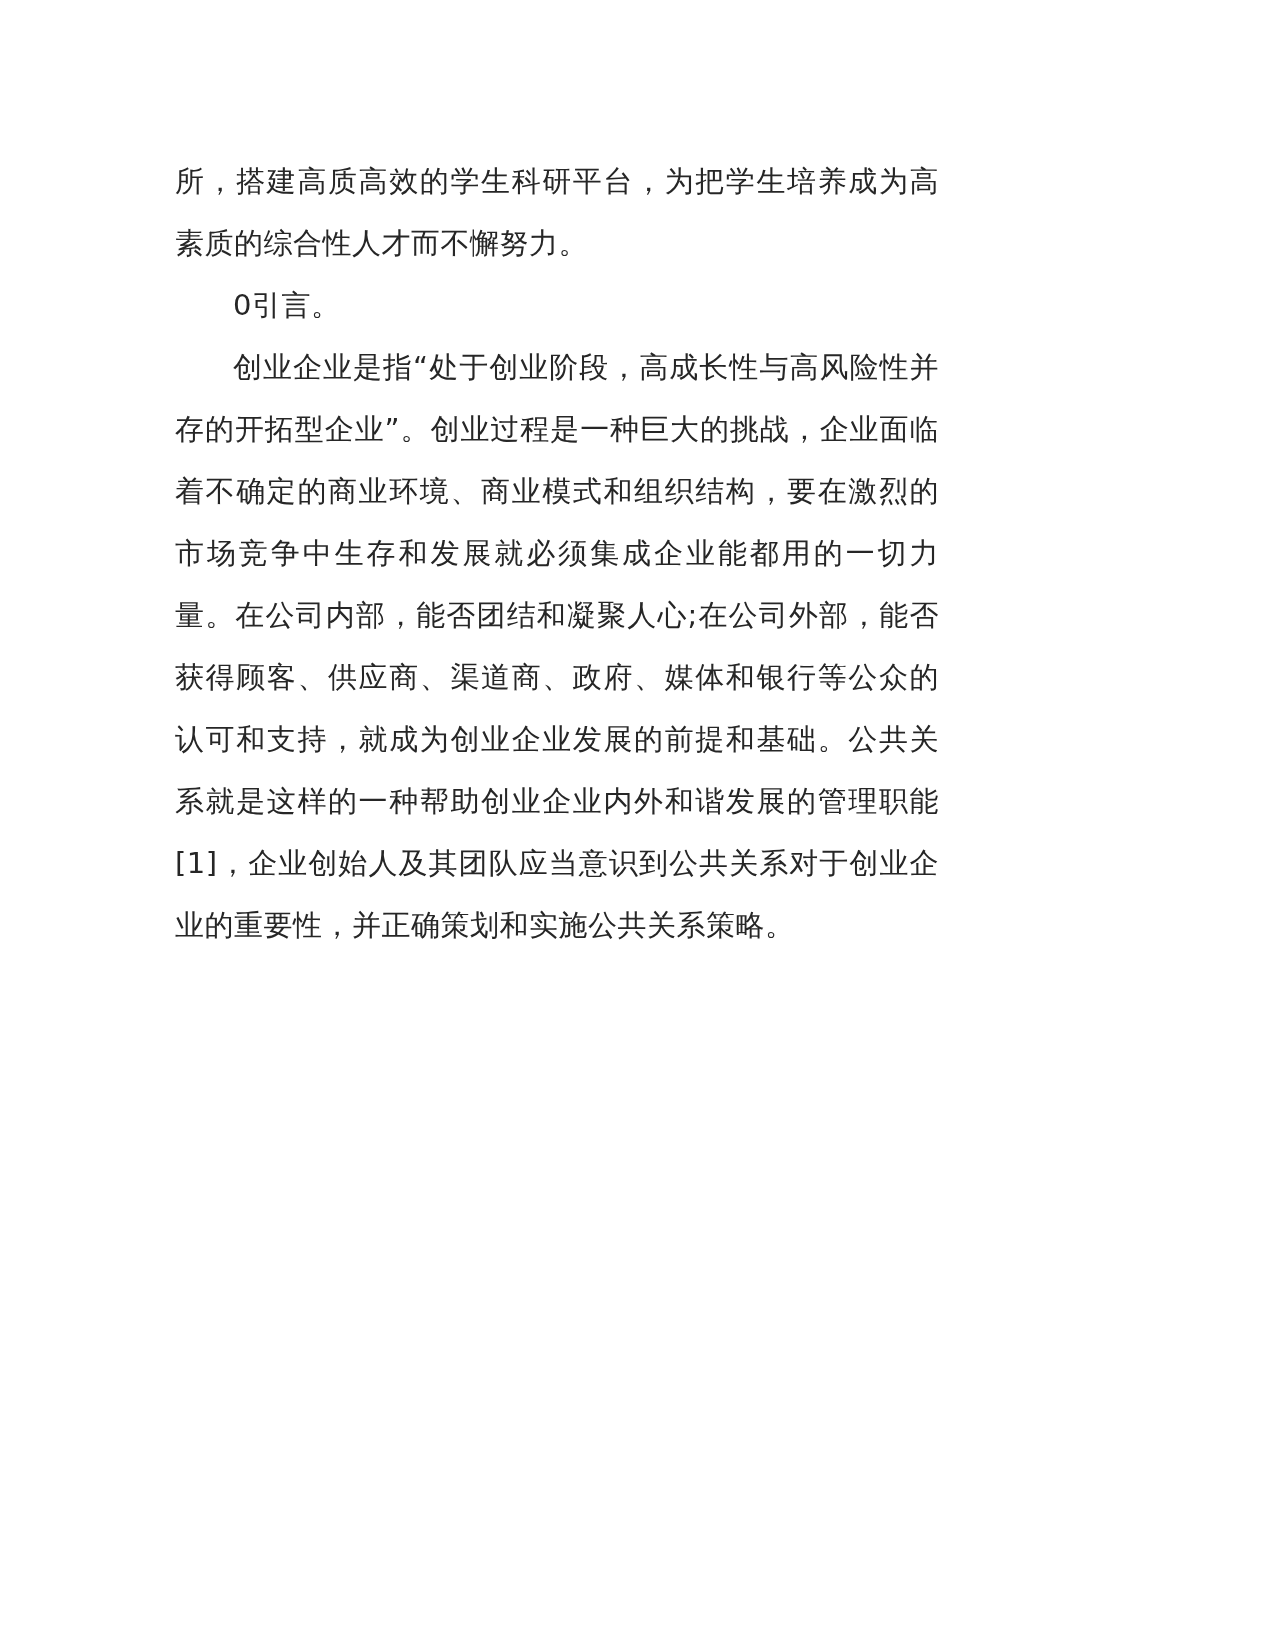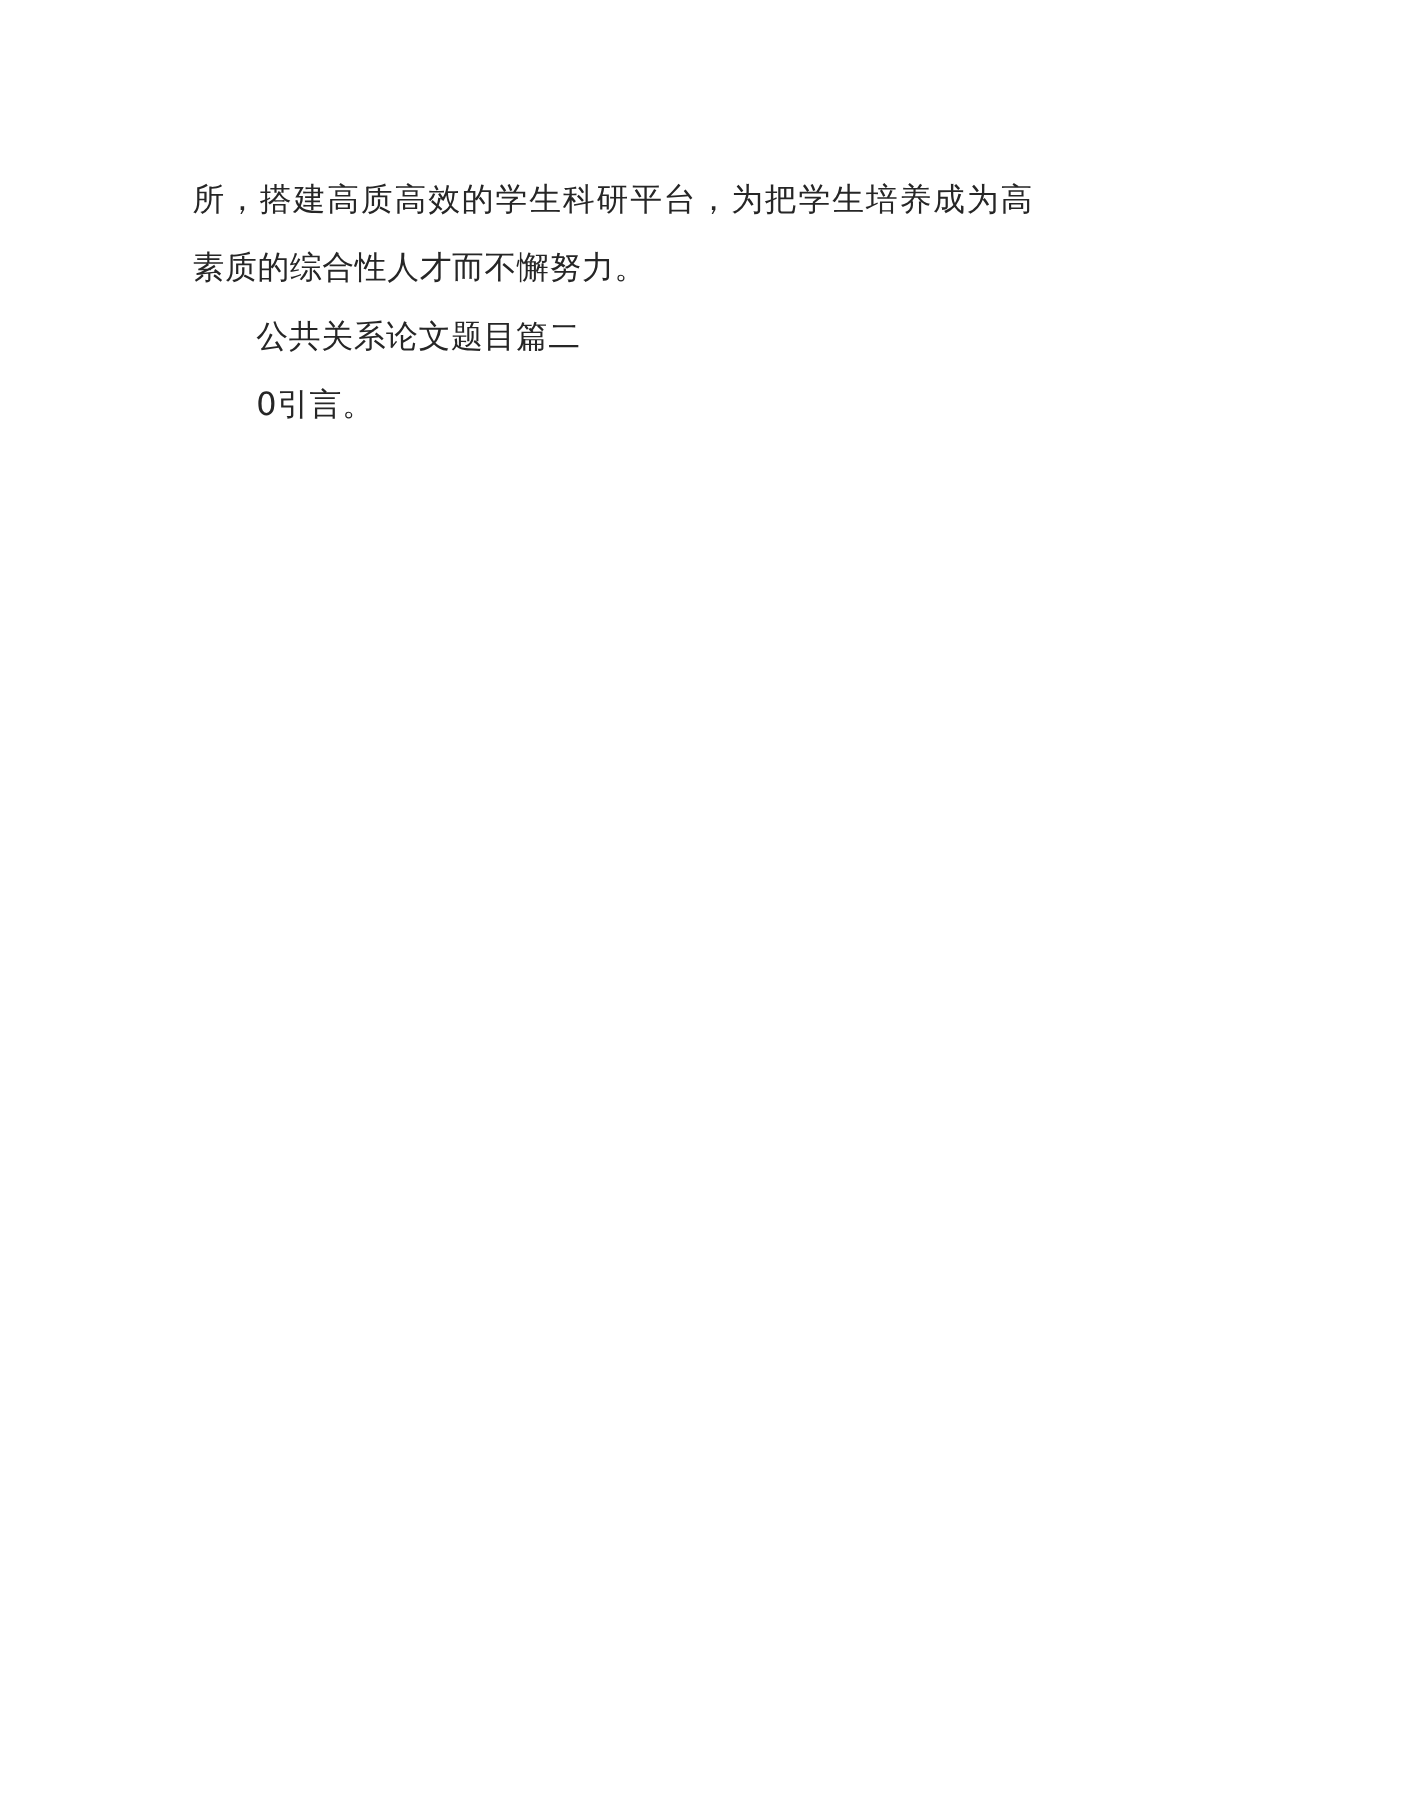--- a/index.html
+++ b/index.html
@@ -42,16 +42,16 @@
     margin: 0;
     text-indent: 58px;
   }
 </style>
 </head>
 <body>
 
 <div class="page">
   <div class="doc-body">
     <p class="para">所，搭建高质高效的学生科研平台，为把学生培养成为高素质的综合性人才而不懈努力。</p>
-    <p class="para heading-line">公共关系论文题目篇二</p>
     <p class="para heading-line">0引言。</p>
+    <p class="para indent">创业企业是指“处于创业阶段，高成长性与高风险性并存的开拓型企业”。创业过程是一种巨大的挑战，企业面临着不确定的商业环境、商业模式和组织结构，要在激烈的市场竞争中生存和发展就必须集成企业能都用的一切力量。在公司内部，能否团结和凝聚人心;在公司外部，能否获得顾客、供应商、渠道商、政府、媒体和银行等公众的认可和支持，就成为创业企业发展的前提和基础。公共关系就是这样的一种帮助创业企业内外和谐发展的管理职能[1]，企业创始人及其团队应当意识到公共关系对于创业企业的重要性，并正确策划和实施公共关系策略。</p>
   </div>
 </div>
 
 </body></html>

